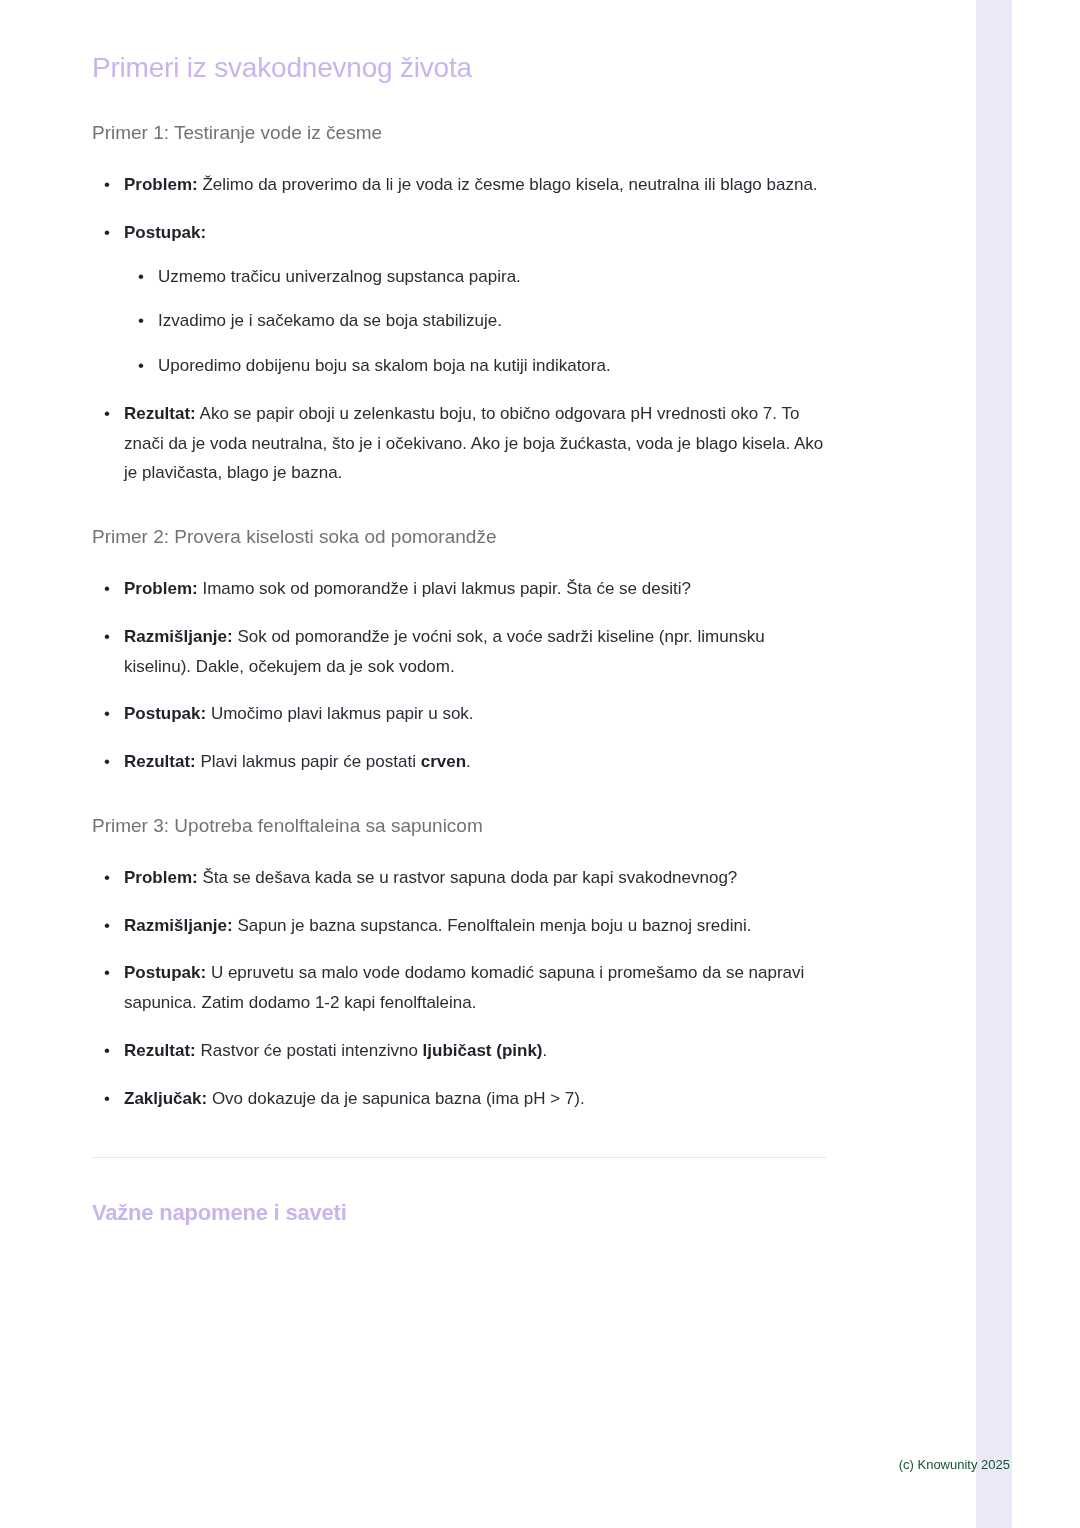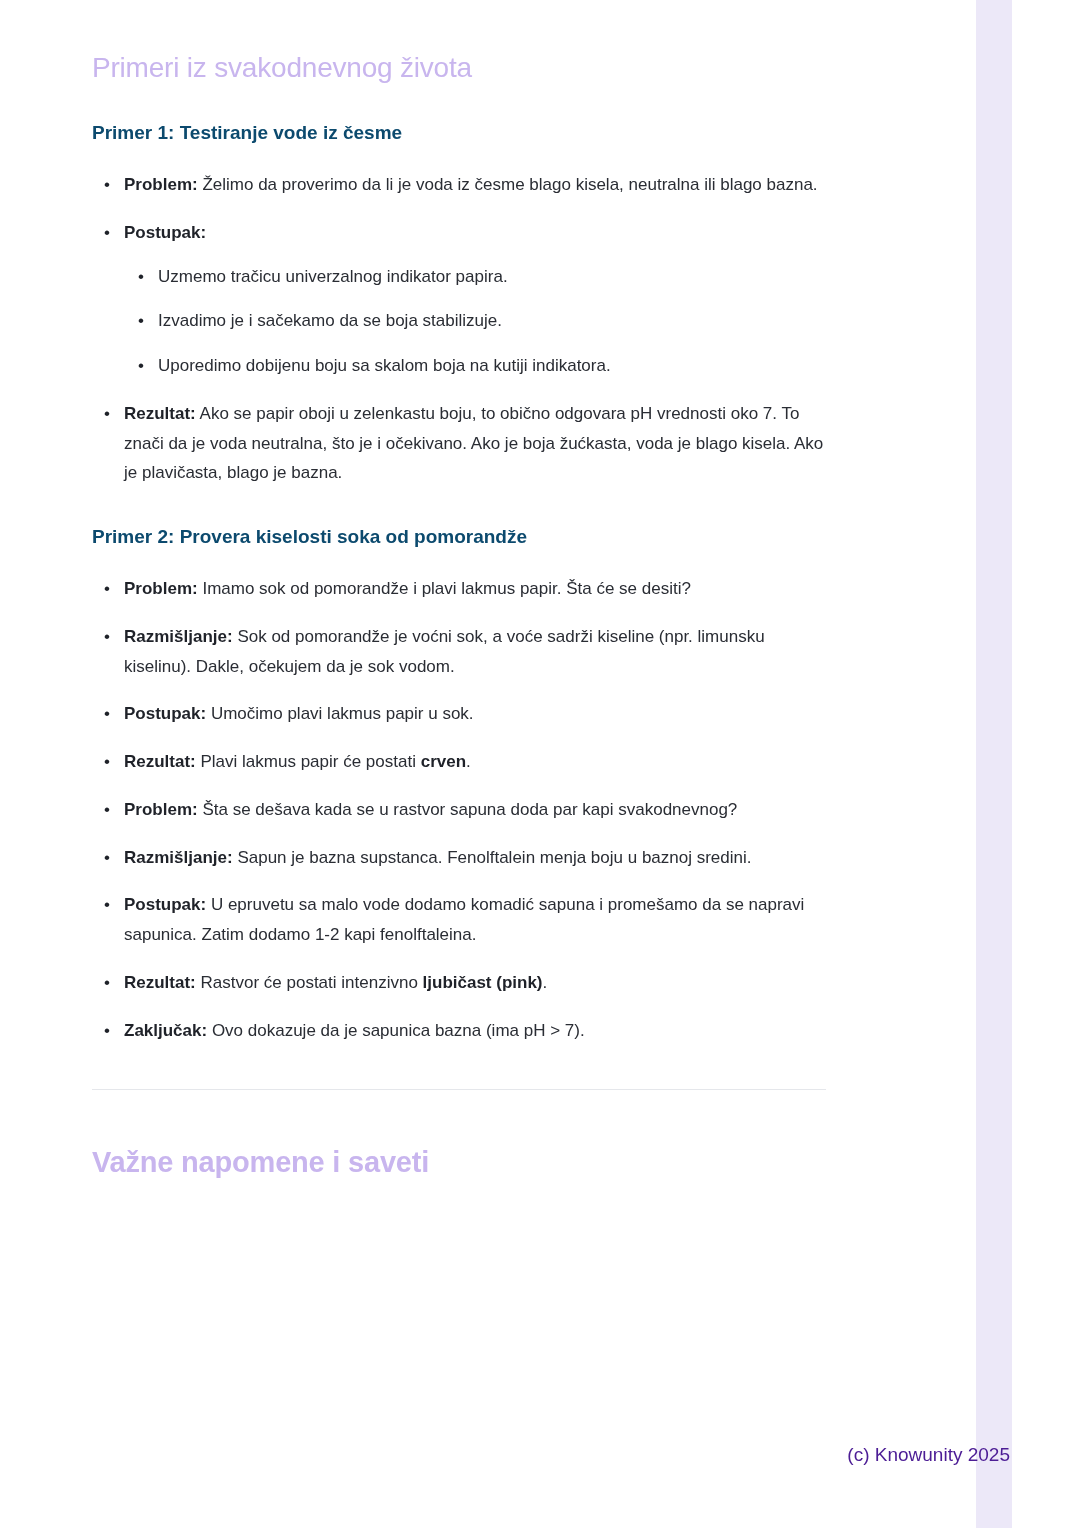--- a/index.html
+++ b/index.html
@@ -16,21 +16,21 @@
   }
   .content{
     position:relative;z-index:1;
     margin:0 0 0 92px;width:734px;padding-top:52px;
   }
   h1.page-title{
     font-size:28px;font-weight:400;color:#c8b5ee;
     margin:0 0 30px 0;letter-spacing:-0.2px;
   }
   h2.example-heading{
-    font-size:19px;font-weight:700;color:#0c4a6e;
+    font-size:19px;font-weight:400;color:#737373;
     margin:38px 0 26px 0;
   }
   ul{list-style:none;margin:0;padding:0;}
   ul.lvl1{padding-left:32px;margin:12px 0 8px 0;}
   ul.lvl1 > li{
     position:relative;margin:0 0 18px 0;
     font-size:17px;line-height:1.75;
   }
   ul.lvl1 > li::before{
     content:"•";position:absolute;left:-20px;top:0;
@@ -44,54 +44,55 @@
   ul.lvl2 > li::before{
     content:"•";position:absolute;left:-20px;top:0;
     color:#1f2229;font-size:17px;
   }
   .b{font-weight:700;color:#1f2229;}
   hr.divider{
     border:none;border-top:1px solid #e5e7eb;
     margin:44px 0 0 0;
   }
   h1.next-title{
-    font-size:29px;font-weight:700;color:#c8b5ee;
-    margin:56px 0 0 0;letter-spacing:-0.2px;
+    font-size:22px;font-weight:700;color:#c8b5ee;
+    margin:42px 0 0 0;letter-spacing:-0.2px;
   }
   .footer{
-    position:absolute;right:70px;bottom:62px;z-index:2;
-    font-size:19px;color:#4c1d95;
+    position:absolute;right:70px;bottom:56px;z-index:2;
+    font-size:13px;color:#14532d;
   }
 </style>
 </head>
 <body>
 
 <div class="side-strip"></div>
 
 <div class="content">
   <h1 class="page-title">Primeri iz svakodnevnog života</h1>
 
   <div id="examples">
       <h2 class="example-heading">Primer 1: Testiranje vode iz česme</h2>
       <ul class="lvl1">
         <li><span><span class="b">Problem:</span><span> Želimo da proverimo da li je voda iz česme blago kisela, neutralna ili blago bazna.</span></span></li>
         <li><span><span class="b">Postupak:</span></span><ul class="lvl2">
-            <li><span>Uzmemo tračicu univerzalnog indikator papira.</span></li>
+            <li><span>Uzmemo tračicu univerzalnog supstanca papira.</span></li>
             <li><span>Izvadimo je i sačekamo da se boja stabilizuje.</span></li>
             <li><span>Uporedimo dobijenu boju sa skalom boja na kutiji indikatora.</span></li>
           </ul></li>
         <li><span><span class="b">Rezultat:</span><span> Ako se papir oboji u zelenkastu boju, to obično odgovara pH vrednosti oko 7. To znači da je voda neutralna, što je i očekivano. Ako je boja žućkasta, voda je blago kisela. Ako je plavičasta, blago je bazna.</span></span></li>
       </ul>
       <h2 class="example-heading">Primer 2: Provera kiselosti soka od pomorandže</h2>
       <ul class="lvl1">
         <li><span><span class="b">Problem:</span><span> Imamo sok od pomorandže i plavi lakmus papir. Šta će se desiti?</span></span></li>
         <li><span><span class="b">Razmišljanje:</span><span> Sok od pomorandže je voćni sok, a voće sadrži kiseline (npr. limunsku kiselinu). Dakle, očekujem da je sok vodom.</span></span></li>
         <li><span><span class="b">Postupak:</span><span> Umočimo plavi lakmus papir u sok.</span></span></li>
         <li><span><span class="b">Rezultat:</span><span> Plavi lakmus papir će postati </span><span class="b">crven</span><span>.</span></span></li>
       </ul>
+      <h2 class="example-heading">Primer 3: Upotreba fenolftaleina sa sapunicom</h2>
       <ul class="lvl1">
         <li><span><span class="b">Problem:</span><span> Šta se dešava kada se u rastvor sapuna doda par kapi svakodnevnog?</span></span></li>
         <li><span><span class="b">Razmišljanje:</span><span> Sapun je bazna supstanca. Fenolftalein menja boju u baznoj sredini.</span></span></li>
         <li><span><span class="b">Postupak:</span><span> U epruvetu sa malo vode dodamo komadić sapuna i promešamo da se napravi sapunica. Zatim dodamo 1-2 kapi fenolftaleina.</span></span></li>
         <li><span><span class="b">Rezultat:</span><span> Rastvor će postati intenzivno </span><span class="b">ljubičast (pink)</span><span>.</span></span></li>
         <li><span><span class="b">Zaključak:</span><span> Ovo dokazuje da je sapunica bazna (ima pH &gt; 7).</span></span></li>
       </ul>
     </div>
 
   <hr class="divider">

